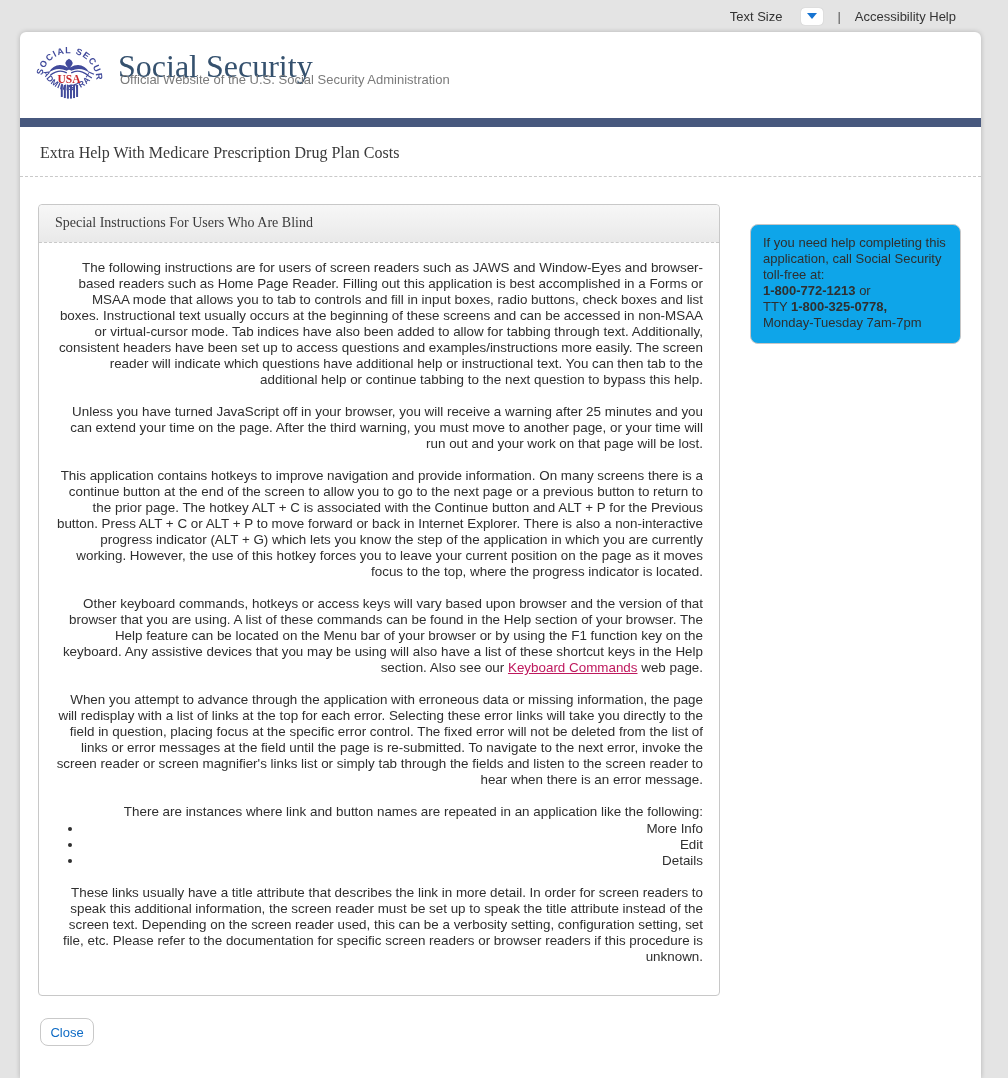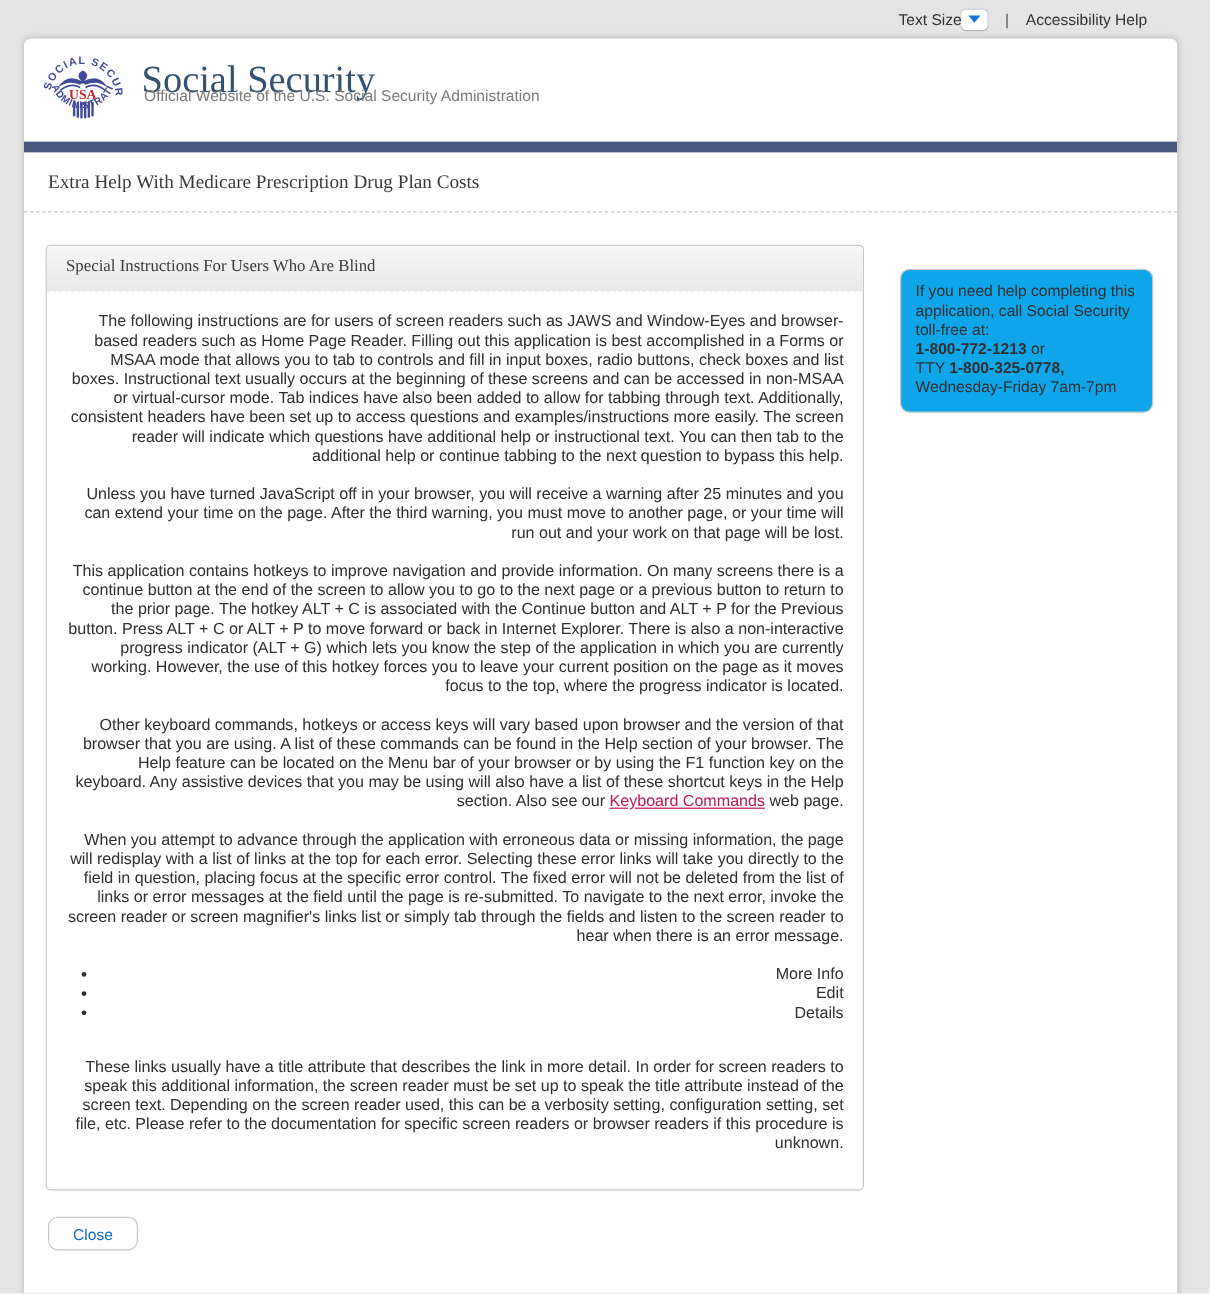--- a/index.html
+++ b/index.html
@@ -13,21 +13,21 @@
   .topbar {
     height:32px;
     display:flex;
     align-items:center;
     justify-content:flex-end;
     padding-right:52px;
     font-size:13px;
     color:#333;
   }
   .topbar .tsize {
-    display:flex; align-items:center; gap:0; cursor:pointer;
+    display:flex; align-items:center; gap:19px; cursor:pointer;
   }
   .dd-icon {
     display:inline-flex; align-items:center; justify-content:center;
     width:22px; height:17px; background:#fff; border-radius:4px;
     box-shadow:0 0 1px rgba(0,0,0,.25);
   }
   .dd-icon .tri {
     width:0; height:0;
     border-left:5px solid transparent;
     border-right:5px solid transparent;
@@ -92,21 +92,21 @@
   }
   .panel-body {
     padding:17px 16px 14px 16px;
     font-size:13.4px;
     line-height:16px;
     color:#2f2f2f;
     text-align:right;
   }
   .panel-body p { margin-bottom:16px; }
   .panel-body p.tight { margin-bottom:1px; }
-  .panel-body ul { list-style:disc; margin:0 0 29px 28px; }
+  .panel-body ul { list-style:disc; margin:0 0 16px 28px; }
   .panel-body li { line-height:16px; }
   a.link { color:#be185d; text-decoration:underline; cursor:pointer; }
 
   
   .help-box {
     margin:47px 0 0 30px;
     width:211px;
     border:1px solid #c6c6c6;
     border-radius:8px;
     background:#0ea5e9;
@@ -114,21 +114,21 @@
     font-size:13px;
     line-height:16px;
     color:#2f2f2f;
   }
   .help-box b { font-weight:bold; }
 
   
   .close-btn {
     display:inline-block;
     margin:22px 0 0 20px;
-    width:75px; height:28px;
+    width:54px; height:28px;
     background:#fff;
     border:1px solid #c9c9c9;
     border-radius:8px;
     color:#0e6bc5;
     font-size:13px;
     font-family:"Liberation Sans", sans-serif;
     cursor:pointer;
   }
 </style>
 </head>
@@ -188,33 +188,34 @@
   <div class="content-row">
 
     <div class="panel">
       <div class="panel-heading">Special Instructions For Users Who Are Blind</div>
       <div class="panel-body">
         <p>The following instructions are for users of screen readers such as JAWS and Window-Eyes and browser-based readers such as Home Page Reader. Filling out this application is best accomplished in a Forms or MSAA mode that allows you to tab to controls and fill in input boxes, radio buttons, check boxes and list boxes. Instructional text usually occurs at the beginning of these screens and can be accessed in non-MSAA or virtual-cursor mode. Tab indices have also been added to allow for tabbing through text. Additionally, consistent headers have been set up to access questions and examples/instructions more easily. The screen reader will indicate which questions have additional help or instructional text. You can then tab to the additional help or continue tabbing to the next question to bypass this help.</p>
         <p>Unless you have turned JavaScript off in your browser, you will receive a warning after 25 minutes and you can extend your time on the page. After the third warning, you must move to another page, or your time will run out and your work on that page will be lost.</p>
         <p>This application contains hotkeys to improve navigation and provide information. On many screens there is a continue button at the end of the screen to allow you to go to the next page or a previous button to return to the prior page. The hotkey ALT + C is associated with the Continue button and ALT + P for the Previous button. Press ALT + C or ALT + P to move forward or back in Internet Explorer. There is also a non-interactive progress indicator (ALT + G) which lets you know the step of the application in which you are currently working. However, the use of this hotkey forces you to leave your current position on the page as it moves focus to the top, where the progress indicator is located.</p>
         <p><span>Other keyboard commands, hotkeys or access keys will vary based upon browser and the version of that browser that you are using. A list of these commands can be found in the Help section of your browser. The Help feature can be located on the Menu bar of your browser or by using the F1 function key on the keyboard. Any assistive devices that you may be using will also have a list of these shortcut keys in the Help section. Also see our </span><a class="link">Keyboard Commands</a><span> web page.</span></p>
         <p>When you attempt to advance through the application with erroneous data or missing information, the page will redisplay with a list of links at the top for each error. Selecting these error links will take you directly to the field in question, placing focus at the specific error control. The fixed error will not be deleted from the list of links or error messages at the field until the page is re-submitted. To navigate to the next error, invoke the screen reader or screen magnifier's links list or simply tab through the fields and listen to the screen reader to hear when there is an error message.</p>
+        <p class="tight">There are instances where link and button names are repeated in an application like the following:</p>
         <ul>
           <li>More Info</li>
           <li>Edit</li>
           <li>Details</li>
         </ul>
         <p>These links usually have a title attribute that describes the link in more detail. In order for screen readers to speak this additional information, the screen reader must be set up to speak the title attribute instead of the screen text. Depending on the screen reader used, this can be a verbosity setting, configuration setting, set file, etc. Please refer to the documentation for specific screen readers or browser readers if this procedure is unknown.</p>
       </div>
     </div>
 
     <div class="help-box">
       <span>If you need help completing this application, call Social Security toll-free at:</span><br>
       <b>1-800-772-1213</b><span> or</span><br>
       <span>TTY </span><b>1-800-325-0778,</b><br>
-      <span>Wednesday-Friday 7am-7pm</span>
+      <span>Monday-Tuesday 7am-7pm</span>
     </div>
   </div>
 
   
   <button class="close-btn">Close</button>
 
 </div>
 
 </body></html>

